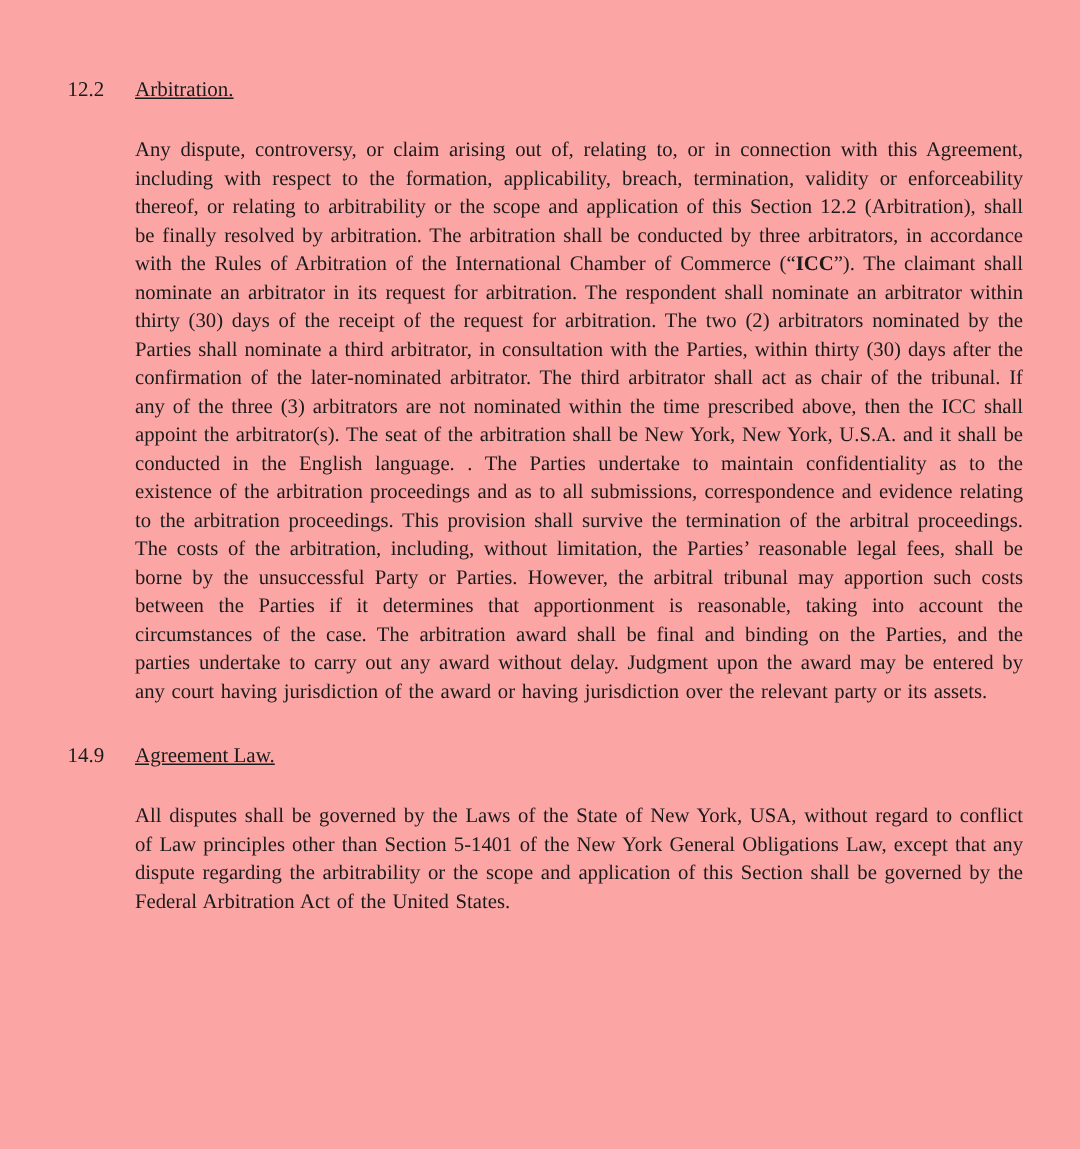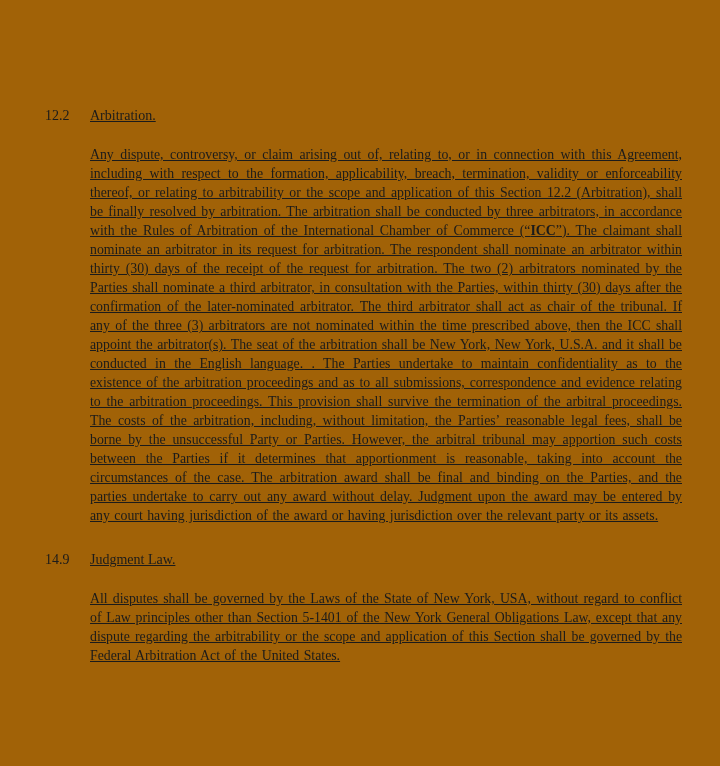--- a/index.html
+++ b/index.html
@@ -9,22 +9,22 @@
     background: #ffffff;
     overflow: hidden;
   }
   body {
     font-family: "Liberation Serif", "DejaVu Serif", serif;
     color: #1b1b1b;
   }
   .page {
     width: 720px;
     height: 766px;
-    padding: 106px 38px 0 45px;
-    background: #a16207;
+    padding: 51px 38px 0 45px;
+    background: #fca5a5;
     
     filter: blur(0.35px);
   }
   .doc-section {
     margin-bottom: 25px;
   }
   .section-heading-row {
     display: flex;
     align-items: baseline;
     font-size: 14px;
@@ -37,38 +37,37 @@
   }
   .section-title {
     text-decoration: underline;
   }
   .section-body {
     margin-left: 45px;
     text-align: justify;
     font-size: 13.8px;
     line-height: 19px;
     word-spacing: 1px;
-    text-decoration: underline;
   }
   .section-body span.b { font-weight: bold; }
 </style>
 </head>
 <body>
 
 <div class="page">
 
   <section class="doc-section">
     <div class="section-heading-row">
       <span class="section-number">12.2</span>
       <span class="section-title">Arbitration.</span>
     </div>
     <p class="section-body"><span>Any dispute, controversy, or claim arising out of, relating to, or in connection with this Agreement, including with respect to the formation, applicability, breach, termination, validity or enforceability thereof, or relating to arbitrability or the scope and application of this Section 12.2 (Arbitration), shall be finally resolved by arbitration.  The arbitration shall be conducted by three arbitrators, in accordance with the Rules of Arbitration of the International Chamber of Commerce (“</span><span class="b">ICC</span><span>”).  The claimant shall nominate an arbitrator in its request for arbitration.  The respondent shall nominate an arbitrator within thirty (30) days of the receipt of the request for arbitration.  The two (2) arbitrators nominated by the Parties shall nominate a third arbitrator, in consultation with the Parties, within thirty (30) days after the confirmation of the later-nominated arbitrator.  The third arbitrator shall act as chair of the tribunal.  If any of the three (3) arbitrators are not nominated within the time prescribed above, then the ICC shall appoint the arbitrator(s).  The seat of the arbitration shall be New York, New York, U.S.A. and it shall be conducted in the English language. .  The Parties undertake to maintain confidentiality as to the existence of the arbitration proceedings and as to all submissions, correspondence and evidence relating to the arbitration proceedings.  This provision shall survive the termination of the arbitral proceedings.  The costs of the arbitration, including, without limitation, the Parties’ reasonable legal fees, shall be borne by the unsuccessful Party or Parties.  However, the arbitral tribunal may apportion such costs between the Parties if it determines that apportionment is reasonable, taking into account the circumstances of the case.  The arbitration award shall be final and binding on the Parties, and the parties undertake to carry out any award without delay.  Judgment upon the award may be entered by any court having jurisdiction of the award or having jurisdiction over the relevant party or its assets.</span></p>
   </section>
 
   <section class="doc-section">
     <div class="section-heading-row">
       <span class="section-number">14.9</span>
-      <span class="section-title">Judgment Law.</span>
+      <span class="section-title">Agreement Law.</span>
     </div>
     <p class="section-body"><span>All disputes shall be governed by the Laws of the State of New York, USA, without regard to conflict of Law principles other than Section 5-1401 of the New York General Obligations Law, except that any dispute regarding the arbitrability or the scope and application of this Section shall be governed by the Federal Arbitration Act of the United States.</span></p>
   </section>
 
 </div>
 
 </body></html>

